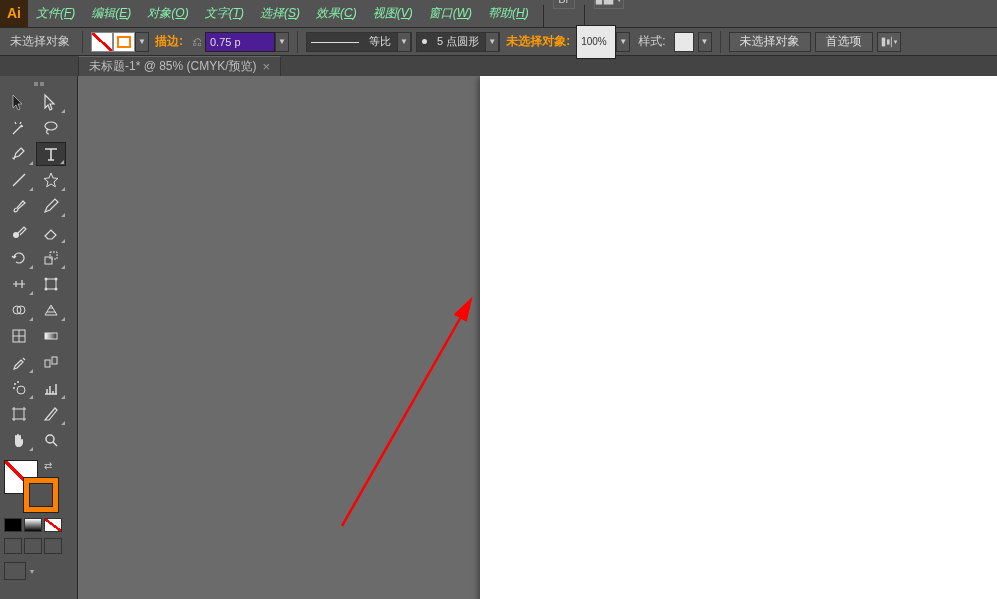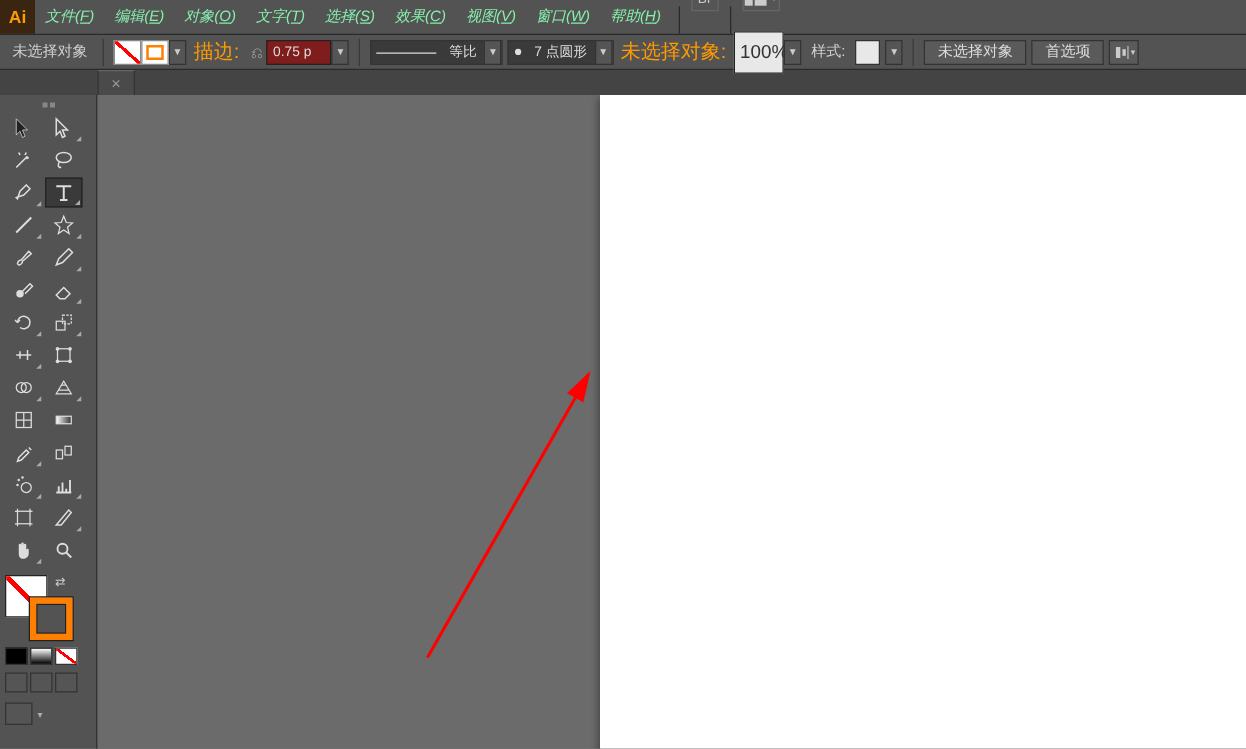--- a/index.html
+++ b/index.html
@@ -9,43 +9,43 @@
   .ai-logo { width: 28px; height: 28px; background: #3a2510; display: flex; align-items: center; justify-content: center; }
   .ai-logo span { color: #ff9a00; font-weight: bold; font-size: 14px; }
   .menu-item { color: #86efac; font-size: 12px; padding: 0 8px; height: 28px; line-height: 28px; cursor: pointer; font-style: italic; }
   .menu-key { text-decoration: underline; }
   .menubar-sep { width: 1px; height: 22px; background: #2a2a2a; margin: 0 6px; }
   .menubar-icon { width: 22px; height: 20px; display: flex; align-items: center; justify-content: center; color: #ccc; font-size: 11px; border: 1px solid #666; background: #555; margin: 18px 3px; cursor: pointer; }
   .essentials-icon { width: 30px; height: 20px; }
 
   .control-bar { height: 28px; background: #535353; display: flex; align-items: center; border-bottom: 1px solid #2a2a2a; padding: 0 6px; gap: 4px; }
   .cb-label { color: #cfcfcf; font-size: 12px; padding: 0 4px; }
-  .cb-label-orange { color: #ff9a00; font-size: 16px; padding: 0 2px; }
+  .cb-label-orange { color: #ff9a00; font-size: 12px; padding: 0 2px; font-weight: bold; }
   .cb-sep { width: 1px; height: 22px; background: #3a3a3a; margin: 0 4px; }
   .swatch-group { display: flex; gap: 0; }
   .swatch { width: 22px; height: 20px; border: 1px solid #888; position: relative; background: #fff; }
   .swatch.none::after { content: ""; position: absolute; inset: 0; background: linear-gradient(to top right, transparent 45%, red 45%, red 55%, transparent 55%); }
   .swatch.orange { background: #fff; }
   .swatch.orange::before { content: ""; position: absolute; inset: 3px; border: 2px solid #ff7f00; }
   .stroke-field { display: flex; align-items: center; height: 20px; }
   .link-icon { width: 16px; height: 20px; display: flex; align-items: center; justify-content: center; color: #aaa; font-size: 12px; }
-  .numeric { width: 52px; height: 20px; background: #7f1d1d; border: 1px solid #222; color: #ddd; font-size: 11px; padding: 0 4px; display: flex; align-items: center; }
+  .numeric { width: 70px; height: 20px; background: #4c1d95; border: 1px solid #222; color: #ddd; font-size: 11px; padding: 0 4px; display: flex; align-items: center; }
   .dropdown-btn { width: 14px; height: 20px; background: #555; border: 1px solid #333; color: #ccc; font-size: 8px; display: flex; align-items: center; justify-content: center; }
 
   .profile-select { display: flex; align-items: center; height: 20px; border: 1px solid #333; background: #3a3a3a; }
   .profile-preview { width: 56px; height: 18px; position: relative; background: #3a3a3a; }
   .profile-line { position: absolute; left: 4px; right: 4px; top: 50%; height: 1px; background: #ddd; }
   .profile-label { color: #ddd; font-size: 11px; padding: 0 6px; }
 
   .brush-select { display: flex; align-items: center; height: 20px; border: 1px solid #333; background: #3a3a3a; }
   .brush-preview { width: 14px; height: 18px; display: flex; align-items: center; justify-content: center; }
   .brush-dot { width: 5px; height: 5px; border-radius: 50%; background: #ddd; }
   .brush-label { color: #ddd; font-size: 11px; padding: 0 6px; }
 
-  .opacity-field { width: 40px; height: 34px; background: #e8e8e8; border: 1px solid #222; color: #333; font-size: 15px; padding: 0 4px; display: flex; align-items: center; }
+  .opacity-field { width: 40px; height: 34px; background: #e8e8e8; border: 1px solid #222; color: #333; font-size: 10px; padding: 0 4px; display: flex; align-items: center; }
 
   .style-swatch { width: 20px; height: 20px; background: #e8e8e8; border: 1px solid #333; }
 
   .cb-button { height: 20px; padding: 0 10px; background: #5a5a5a; border: 1px solid #333; color: #ddd; font-size: 12px; display: flex; align-items: center; cursor: pointer; }
   .cb-iconbtn { width: 24px; height: 20px; background: #5a5a5a; border: 1px solid #333; color: #ccc; font-size: 12px; display: flex; align-items: center; justify-content: center; }
 
   .tabbar { height: 20px; background: #444; display: flex; align-items: flex-end; padding-left: 78px; }
   .doc-tab { height: 20px; background: #4a4a4a; color: #bdbdbd; font-size: 12px; padding: 0 10px; display: flex; align-items: center; gap: 6px; border-top: 1px solid #666; border-left: 1px solid #333; border-right: 1px solid #333; }
   .tab-close { color: #999; font-size: 13px; cursor: pointer; }
 
@@ -137,21 +137,21 @@
         <div class="profile-line"></div>
       </div>
     <span class="profile-label">等比</span>
     <div class="dropdown-btn">▼</div>
   </div>
 
   <div class="brush-select">
     <div class="brush-preview">
         <div class="brush-dot"></div>
       </div>
-    <span class="brush-label">7 点圆形</span>
+    <span class="brush-label">5 点圆形</span>
     <div class="dropdown-btn">▼</div>
   </div>
 
   <span class="cb-label-orange">未选择对象:</span>
   <div class="stroke-field">
     <div class="opacity-field">100%</div>
     <div class="dropdown-btn">▼</div>
   </div>
 
   <span class="cb-label">样式:</span>
@@ -167,20 +167,21 @@
         <rect x="2" y="3" width="4" height="10" fill="#ccc"></rect>
         <rect x="8" y="5" width="3" height="6" fill="#ccc"></rect>
         <line x1="13" y1="2" x2="13" y2="14" stroke="#ccc"></line>
       </svg>
     <span style="font-size:7px">▾</span>
   </div>
 </div>
 
 <div class="tabbar">
   <div class="doc-tab">
+    <span>未标题-1* @ 85% (CMYK/预览)</span>
     <span class="tab-close">×</span>
   </div>
 </div>
 
 <div class="workspace">
 
   <div class="toolbox-col">
     <div class="toolbox-handle">
         <span></span>
         <span></span>

